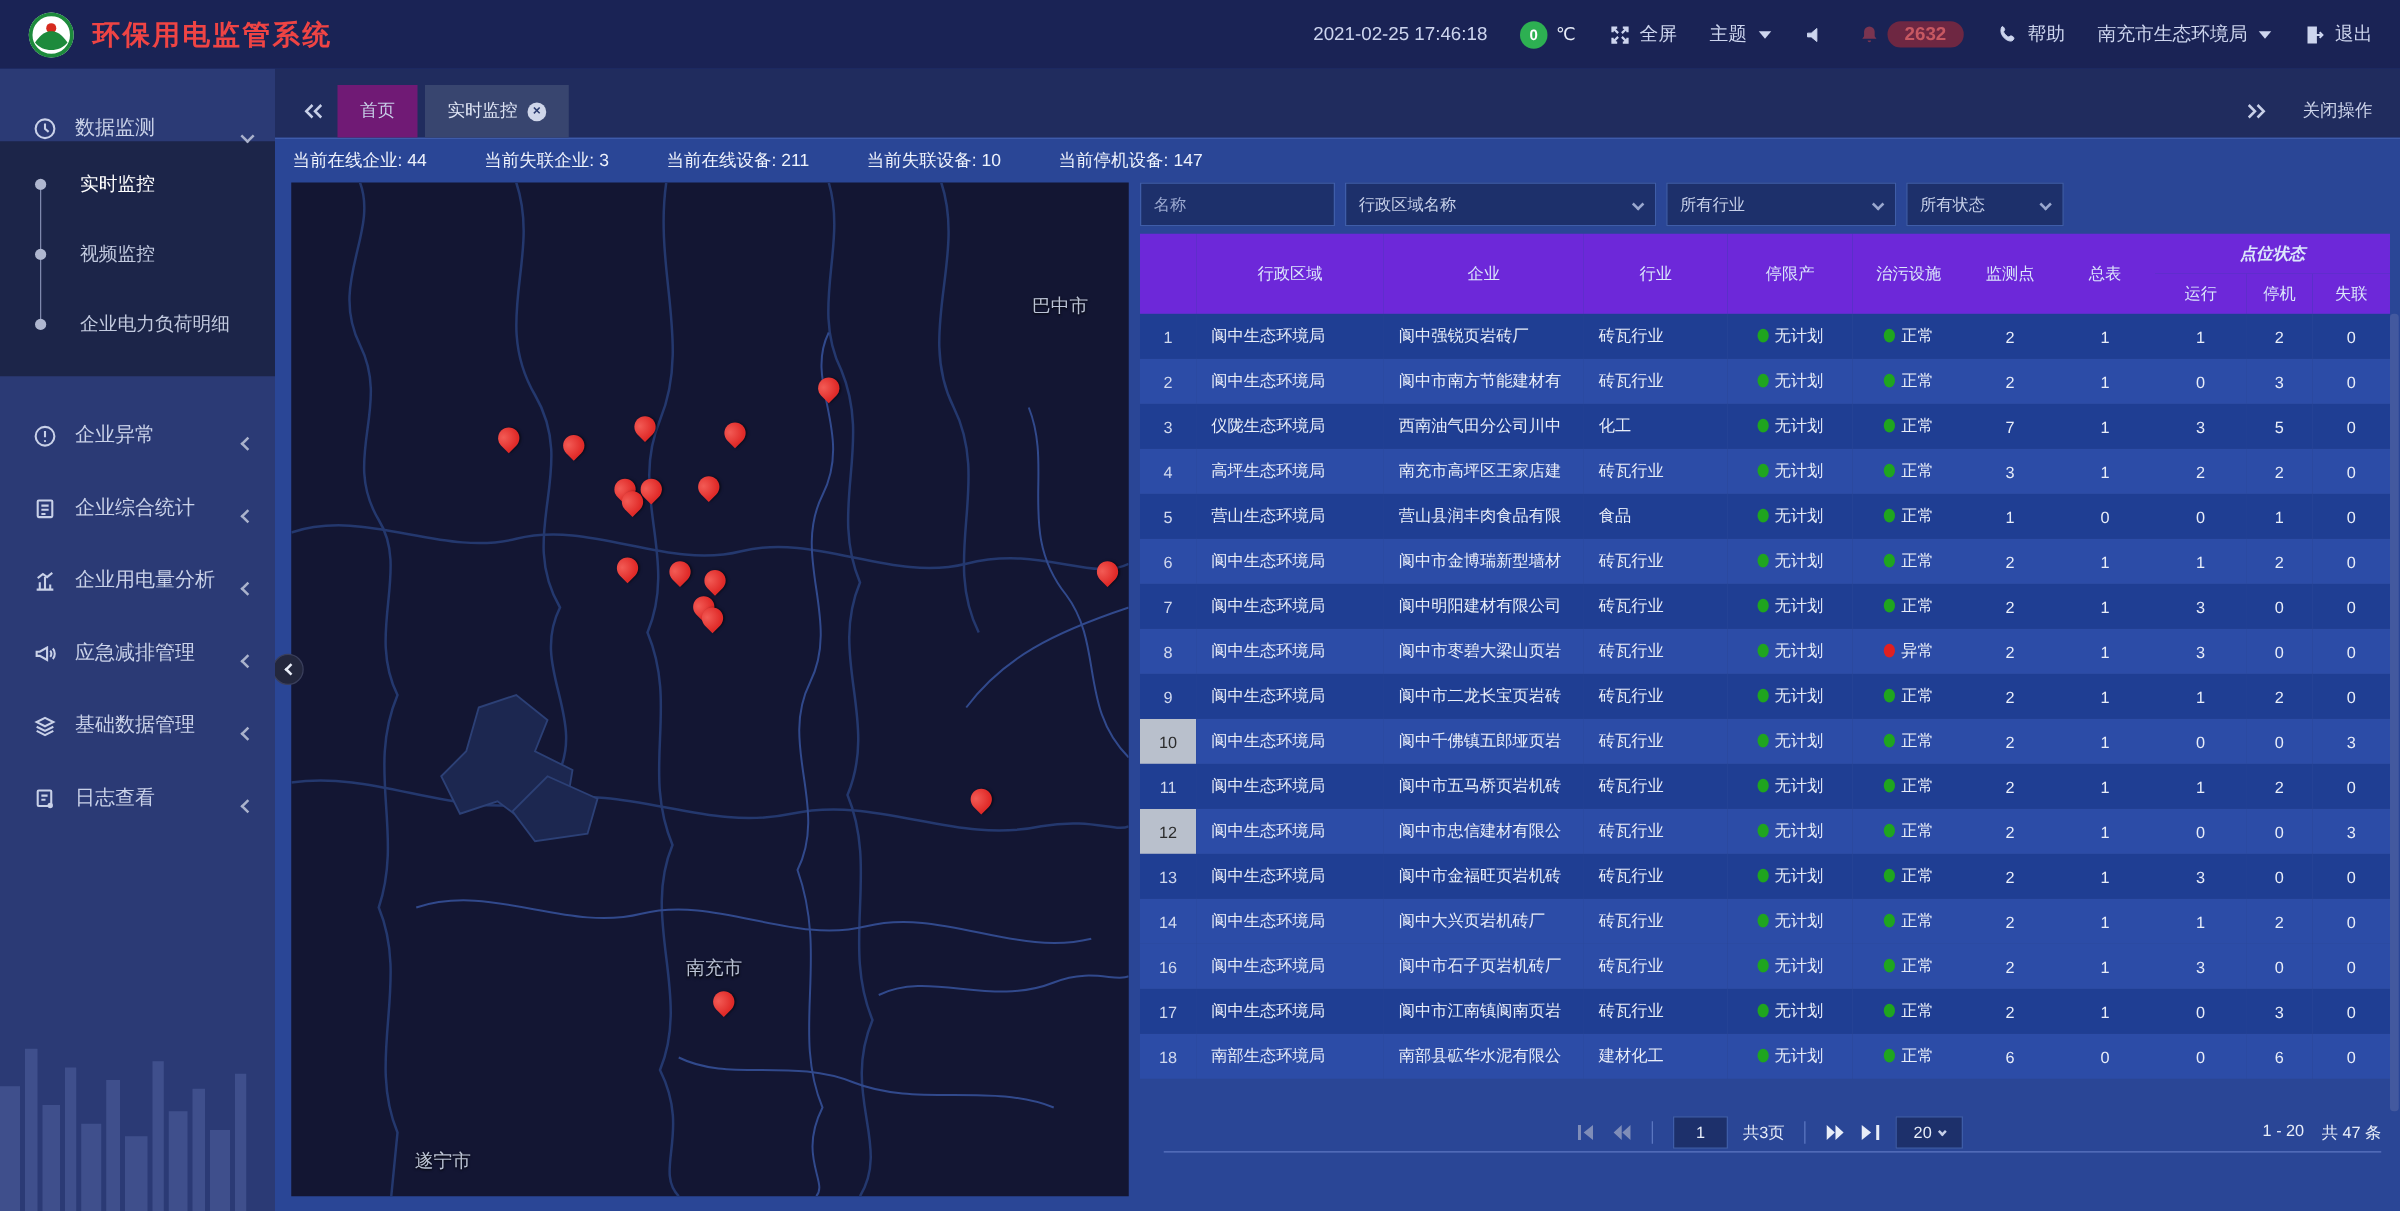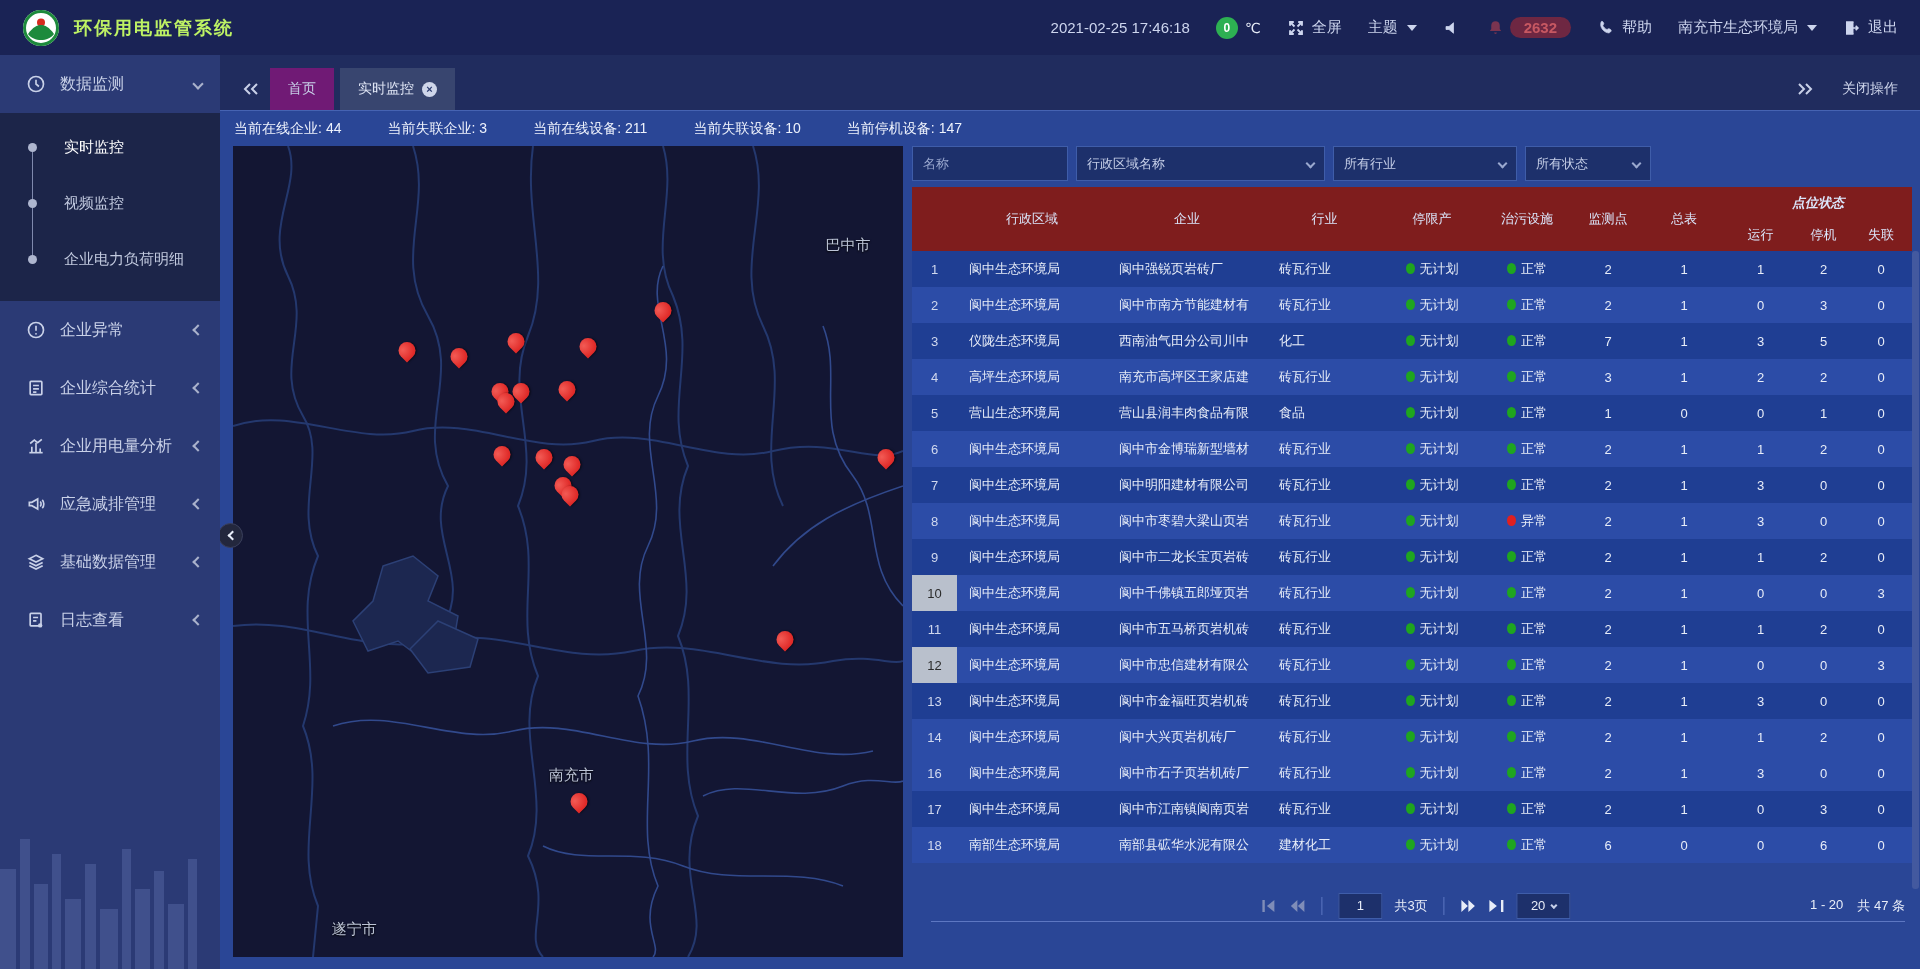--- a/index.html
+++ b/index.html
@@ -3,34 +3,34 @@
 <meta charset="utf-8">
 <style>
   * { margin:0; padding:0; box-sizing:border-box; }
   html,body { width:1920px; height:969px; overflow:hidden; }
   body { font-family:"Liberation Sans","DejaVu Sans",sans-serif; background:#1a2355; color:#e8edf8; }
   .app { position:relative; width:1920px; height:969px; background:#2a4696; }
 
   
   .hdr { position:absolute; left:0; top:0; width:1920px; height:55px; background:#1a2355; display:flex; align-items:center; padding:0 22px; z-index:30; }
   .logo { width:38px; height:38px; margin-right:14px; flex:0 0 auto; }
-  .app-title { font-size:18px; font-weight:bold; letter-spacing:2px; color:#bef264; }
+  .app-title { font-size:22px; font-weight:bold; letter-spacing:2px; color:#ef4444; }
   .hdr-right { margin-left:auto; display:flex; align-items:center; gap:26px; font-size:15px; color:#cdd5ee; }
   .hdr-item { display:flex; align-items:center; gap:7px; background:none; border:none; color:#cdd5ee; font-size:15px; cursor:pointer; font-family:inherit; }
   .temp-circle { display:inline-flex; align-items:center; justify-content:center; width:22px; height:22px; border-radius:50%; background:#2db052; color:#fff; font-size:12px; font-weight:bold; }
   .temp-unit { font-size:14px; color:#e8edf8; }
   .caret-down { display:inline-block; width:0; height:0; border-left:5px solid transparent; border-right:5px solid transparent; border-top:6px solid #cdd5ee; margin-left:2px; }
   .badge-wrap { display:flex; align-items:center; gap:6px; }
   .badge { background:#6e2742; color:#c75862; border-radius:12px; padding:2px 14px; font-size:15px; font-weight:bold; }
   .hicon { width:18px; height:18px; fill:#cdd5ee; stroke:#cdd5ee; }
   .bell-icon { width:17px; height:17px; fill:#7a3450; stroke:none; }
 
   
   .sidebar { position:absolute; left:0; top:55px; width:220px; bottom:0; background:#2b3a75; z-index:20; overflow:hidden; }
-  .side-item { position:relative; height:58px; display:flex; align-items:center; padding:0 18px 0 26px; color:#c9d1e8; font-size:16px; cursor:pointer; }
+  .side-item { position:relative; height:58px; display:flex; align-items:flex-end; padding:0 18px 0 26px; color:#c9d1e8; font-size:16px; cursor:pointer; }
   .side-item .s-icon { width:20px; height:20px; margin-right:14px; stroke:#c9d1e8; fill:none; flex:0 0 auto; }
   .side-sub-wrap { background:#1c2549; padding:6px 0 14px 0; }
   .side-sub { position:relative; height:56px; display:flex; align-items:center; padding-left:64px; color:#c2cadf; font-size:15px; cursor:pointer; }
   .side-sub.active { color:#ffffff; }
   .side-sub .dot { position:absolute; left:28px; width:9px; height:9px; border-radius:50%; background:#aeb6cf; }
   .side-sub .vline { position:absolute; left:32px; top:33px; width:1px; height:52px; background:#7f89ad; }
   .side-sub:last-child .vline { display:none; }
   .chev { display:inline-block; width:8px; height:8px; border-right:2px solid #aab2cc; border-bottom:2px solid #aab2cc; }
   .chev.down { transform:rotate(45deg); }
   .chev.left { transform:rotate(135deg); }
@@ -63,21 +63,21 @@
   
   .right-panel { position:absolute; left:692px; top:35px; right:0; bottom:0; }
   .filters { display:flex; gap:8px; height:35px; }
   .f-input { width:156px; height:35px; background:#1d306b; border:1px solid #3f5da9; color:#c6cfe8; font-size:13px; padding:0 10px; font-family:inherit; }
   .f-input::placeholder { color:#9aa8cf; }
   .f-select { height:35px; background:#1d306b; border:1px solid #3f5da9; color:#c6cfe8; font-size:13px; padding:0 10px; display:flex; align-items:center; justify-content:space-between; cursor:pointer; }
   .f-select .chev { width:7px; height:7px; border-color:#9aa8cf; margin-left:10px; }
   .w-region { width:249px; } .w-industry { width:184px; } .w-status { width:126px; }
 
   table { border-collapse:collapse; table-layout:fixed; width:1000px; }
-  thead th { background:#7f1d1d; color:#dbe6fb; font-size:13px; font-weight:normal; height:32px; }
+  thead th { background:#6d28d9; color:#dbe6fb; font-size:13px; font-weight:normal; height:32px; }
   th.grp { font-style:italic; font-weight:bold; }
   .thead-wrap { margin-top:6px; }
   .tbody-clip { height:638px; overflow:hidden; }
   td { height:36px; font-size:13px; color:#e8edf8; text-align:center; white-space:nowrap; overflow:hidden; }
   td.tl { text-align:left; padding-left:12px; }
   tr.odd  td { background:#1f3e93; }
   tr.even td { background:#2c4ca7; }
   td.no-cell { color:#d0d8ee; }
   tr.flagged td.no-cell { background:#b9c0cc; color:#2b2b2b; }
   .sdot { display:inline-block; width:9px; height:11px; border-radius:50%; margin-right:5px; vertical-align:-1px; }

